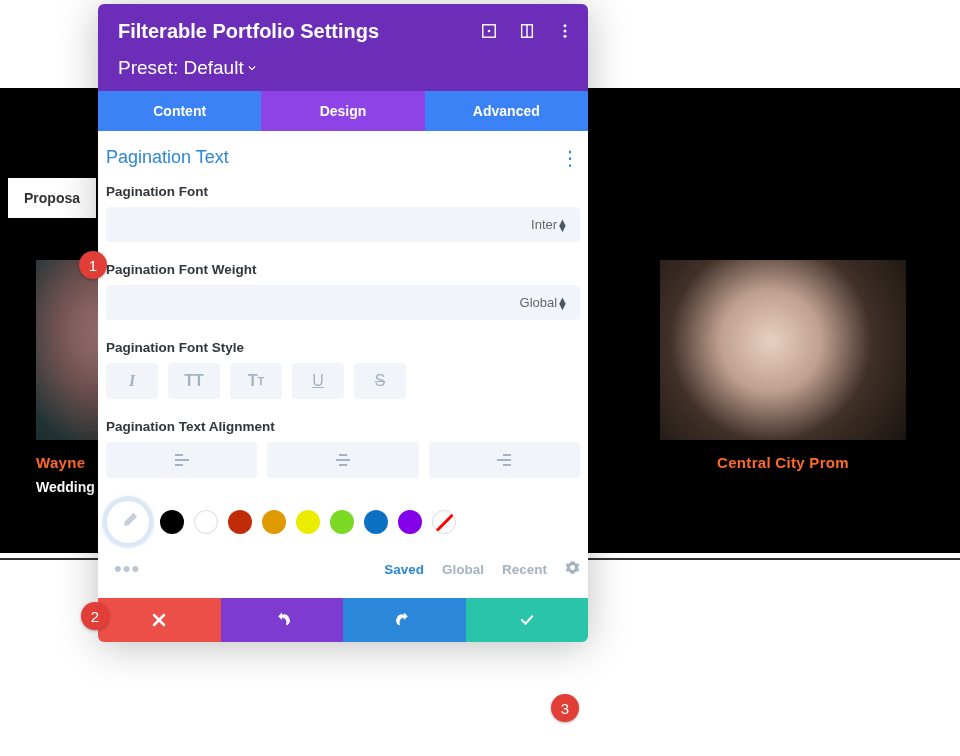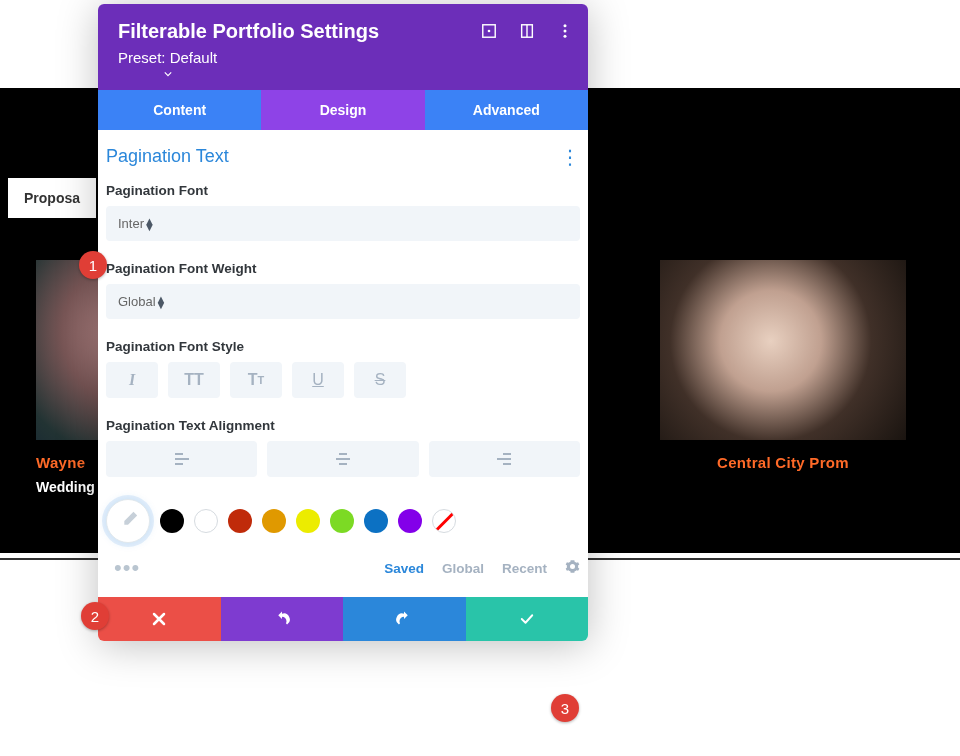--- a/index.html
+++ b/index.html
@@ -14,32 +14,32 @@
   .card-img.woman2 { background: radial-gradient(circle at 45% 45%, #e8d0c0 0%, #c0a090 30%, #403028 60%, #1a1410 100%); position: relative; overflow: hidden; }
   .card-title { color: #ff6a28; font-weight: 700; font-size: 15px; margin-top: 14px; letter-spacing: .3px; }
   .card-sub { color: #fff; font-weight: 700; font-size: 14px; margin-top: 8px; }
   .card.right { margin-left: 318px; text-align: center; }
   .pagination { position: absolute; top: 575px; right: 50px; color: #fff; font-size: 16px; font-weight: 700; display: flex; gap: 20px; align-items: center; }
   .pagination span { cursor: pointer; }
 
   .panel { position: absolute; left: 98px; top: 4px; width: 490px; background: #fff; border-radius: 6px; overflow: hidden; box-shadow: 0 4px 40px rgba(0,0,0,.25); z-index: 10; }
   .panel-header { background: #6c2eb9; color: #fff; padding: 16px 20px 12px; position: relative; }
   .panel-title { font-size: 20px; font-weight: 700; }
-  .panel-preset { font-size: 15px; margin-top: 6px; display: inline-flex; align-items: center; gap: 4px; flex-direction: column; }
+  .panel-preset { font-size: 19px; margin-top: 14px; display: inline-flex; align-items: center; gap: 4px; }
   .header-icons { position: absolute; right: 14px; top: 18px; display: flex; gap: 20px; align-items: center; }
   .hicon { width: 18px; height: 18px; display: inline-flex; align-items: center; justify-content: center; fill: #fff; color: #fff; cursor: pointer; }
   .tabs { display: flex; background: #3b82f6; }
   .tab { flex: 1; text-align: center; padding: 12px 0; color: #fff; font-weight: 700; font-size: 14px; cursor: pointer; }
   .tab.active { background: #8e43e7; }
   .panel-body { padding: 16px 8px 8px; }
   .section-head { display: flex; justify-content: space-between; align-items: center; margin-bottom: 16px; }
   .section-title { color: #2b87da; font-size: 18px; font-weight: 400; }
   .section-menu { color: #2b87da; font-size: 20px; line-height: 6px; cursor: pointer; }
   .field-label { font-size: 13.5px; font-weight: 600; color: #32373c; margin-bottom: 8px; }
-  .select { width: 100%; background: #f1f5f9; border: none; border-radius: 4px; padding: 10px 12px; font-size: 13px; color: #666; display: flex; justify-content: flex-start; align-items: center; margin-bottom: 20px; cursor: pointer; }
+  .select { width: 100%; background: #f1f5f9; border: none; border-radius: 4px; padding: 10px 12px; font-size: 13px; color: #666; display: flex; justify-content: flex-end; align-items: center; margin-bottom: 20px; cursor: pointer; }
   .select .arrows { color: #4c5866; font-weight: bold; font-size: 11px; line-height: 6px; display: flex; flex-direction: column; }
   .btn-row { display: flex; gap: 10px; margin-bottom: 20px; }
   .style-btn { width: 52px; height: 36px; background: #f1f5f9; border-radius: 4px; display: flex; align-items: center; justify-content: center; color: #a5b2c1; font-size: 16px; cursor: pointer; }
   .style-btn.italic { font-style: italic; font-family: Georgia, serif; font-weight: 700; }
   .style-btn.strike { text-decoration: line-through; }
   .style-btn.under { text-decoration: underline; }
   .style-btn.sc { font-variant: small-caps; font-weight: 700; }
   .align-row { display: flex; gap: 10px; margin-bottom: 22px; }
   .align-btn { flex: 1; height: 36px; background: #f1f5f9; border-radius: 4px; display: flex; align-items: center; justify-content: center; cursor: pointer; }
   .align-btn svg { stroke: #a5b2c1; fill: none; stroke-width: 2; }

